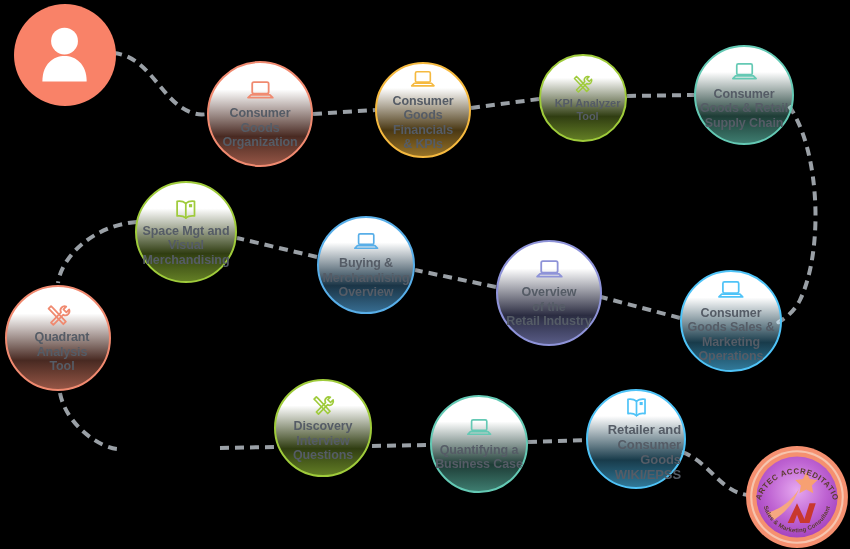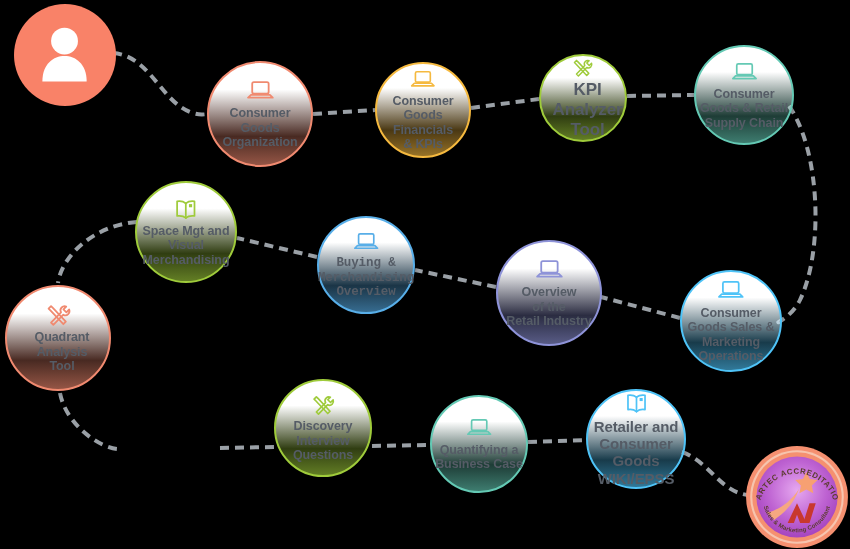--- a/index.html
+++ b/index.html
@@ -91,21 +91,21 @@
       <span class="lbl" style="font-size: 12.5px; color: rgb(85, 92, 102);">Consumer
 Goods
 Financials
 &amp; KPIs</span>
     </div>
     <div class="node" style="height: 88px; width: 88px; left: 583px; top: 98px; border: 2px solid rgb(159, 203, 59); background: linear-gradient(rgb(255, 255, 255) 0%, rgb(255, 255, 255) 26%, rgba(159, 203, 59, 0.3) 72%, rgba(159, 203, 59, 0.62) 100%); box-shadow: rgba(0, 0, 0, 0.35) 0px 2px 5px;">
       <span class="ico"><svg viewBox="0 0 40 32" width="27.28" height="21.824" fill="none" stroke="#9FCB3B" stroke-width="2.2" stroke-linecap="round" stroke-linejoin="round">
           <path d="M11 5 L13.5 7.5 L29 24 L26 27 L10.5 10.5 L8 8 Z"></path>
           <path d="M29.5 5.5 C27.6 4.8 25.3 5.3 23.9 6.7 C22.3 8.3 22.1 10.8 23.2 12.6 L11 25 L13.8 27.8 L26 15.4 C27.8 16.5 30.3 16.3 31.9 14.7 C33.3 13.3 33.8 11 33.1 9.1 L29.7 12.5 L26.1 8.9 Z"></path>
         </svg></span>
-      <span class="lbl" style="font-size: 17px; color: rgb(85, 92, 102); padding-left: 12px;">KPI Analyzer
+      <span class="lbl" style="font-size: 11px; color: rgb(85, 92, 102); padding-left: 12px;">KPI Analyzer
 Tool</span>
     </div>
     <div class="node" style="height: 100px; width: 100px; left: 744px; top: 95px; border: 2px solid rgb(100, 201, 180); background: linear-gradient(rgb(255, 255, 255) 0%, rgb(255, 255, 255) 26%, rgba(100, 201, 180, 0.3) 72%, rgba(100, 201, 180, 0.62) 100%); box-shadow: rgba(0, 0, 0, 0.35) 0px 2px 5px;">
       <span class="ico"><svg viewBox="0 0 40 32" width="31" height="24.8" fill="none" stroke="#64C9B4" stroke-width="2.2" stroke-linecap="round" stroke-linejoin="round">
           <rect x="10" y="5" width="20" height="14" rx="2"></rect>
           <path d="M5 24 L35 24 L31.5 20.5 L8.5 20.5 Z"></path>
         </svg></span>
       <span class="lbl" style="font-size: 12.5px; color: rgb(85, 92, 102);">Consumer
 Goods &amp; Retail
 Supply Chain</span>
@@ -114,21 +114,21 @@
       <span class="ico"><svg viewBox="0 0 40 32" width="31.62" height="25.296000000000003" fill="none" stroke="#9FCB3B" stroke-width="2.2" stroke-linecap="round" stroke-linejoin="round">
           <path d="M20 8 C17 5.5 12.5 5 9 5.5 L9 24 C12.5 23.5 17 24 20 26.5"></path>
           <path d="M20 8 C23 5.5 27.5 5 31 5.5 L31 24 C27.5 23.5 23 24 20 26.5"></path>
           <path d="M20 8 L20 26.5"></path>
           <rect x="24" y="9" width="4" height="4" fill="#9FCB3B" stroke="none"></rect>
         </svg></span>
       <span class="lbl" style="font-size: 12.5px; color: rgb(85, 92, 102);">Space Mgt and
 Visual
 Merchandising</span>
     </div>
-    <div class="node" style="height: 98px; width: 98px; left: 366px; top: 265px; border: 2px solid rgb(88, 174, 232); background: linear-gradient(rgb(255, 255, 255) 0%, rgb(255, 255, 255) 26%, rgba(88, 174, 232, 0.3) 72%, rgba(88, 174, 232, 0.62) 100%); box-shadow: rgba(0, 0, 0, 0.35) 0px 2px 5px; font-family: Liberation Mono, monospace;">
+    <div class="node" style="height: 98px; width: 98px; left: 366px; top: 265px; border: 2px solid rgb(88, 174, 232); background: linear-gradient(rgb(255, 255, 255) 0%, rgb(255, 255, 255) 26%, rgba(88, 174, 232, 0.3) 72%, rgba(88, 174, 232, 0.62) 100%); box-shadow: rgba(0, 0, 0, 0.35) 0px 2px 5px;">
       <span class="ico"><svg viewBox="0 0 40 32" width="30.38" height="24.304000000000002" fill="none" stroke="#58AEE8" stroke-width="2.2" stroke-linecap="round" stroke-linejoin="round">
           <rect x="10" y="5" width="20" height="14" rx="2"></rect>
           <path d="M5 24 L35 24 L31.5 20.5 L8.5 20.5 Z"></path>
         </svg></span>
       <span class="lbl" style="font-size: 12.5px; color: rgb(85, 92, 102);">Buying &amp;
 Merchandising
 Overview</span>
     </div>
     <div class="node" style="height: 106px; width: 106px; left: 549px; top: 293px; border: 2px solid rgb(142, 147, 216); background: linear-gradient(rgb(255, 255, 255) 0%, rgb(255, 255, 255) 26%, rgba(142, 147, 216, 0.3) 72%, rgba(142, 147, 216, 0.62) 100%); box-shadow: rgba(0, 0, 0, 0.35) 0px 2px 5px;">
       <span class="ico"><svg viewBox="0 0 40 32" width="32.86" height="26.288" fill="none" stroke="#8E93D8" stroke-width="2.2" stroke-linecap="round" stroke-linejoin="round">
@@ -166,21 +166,21 @@
       <span class="lbl" style="font-size: 12.5px; color: rgb(85, 92, 102); text-align: center;">Quantifying a
 Business Case</span>
     </div>
     <div class="node" style="height: 100px; width: 100px; left: 636px; top: 439px; border: 2px solid rgb(79, 195, 247); background: linear-gradient(rgb(255, 255, 255) 0%, rgb(255, 255, 255) 26%, rgba(79, 195, 247, 0.3) 72%, rgba(79, 195, 247, 0.62) 100%); box-shadow: rgba(0, 0, 0, 0.35) 0px 2px 5px;">
       <span class="ico"><svg viewBox="0 0 40 32" width="31" height="24.8" fill="none" stroke="#4FC3F7" stroke-width="2.2" stroke-linecap="round" stroke-linejoin="round">
           <path d="M20 8 C17 5.5 12.5 5 9 5.5 L9 24 C12.5 23.5 17 24 20 26.5"></path>
           <path d="M20 8 C23 5.5 27.5 5 31 5.5 L31 24 C27.5 23.5 23 24 20 26.5"></path>
           <path d="M20 8 L20 26.5"></path>
           <rect x="24" y="9" width="4" height="4" fill="#4FC3F7" stroke="none"></rect>
         </svg></span>
-      <span class="lbl" style="font-size: 15px; color: rgb(85, 92, 102);">Retailer and
+      <span class="lbl" style="font-size: 13px; color: rgb(85, 92, 102); text-align: right;">Retailer and
 Consumer Goods
 WIKI/EPSS</span>
     </div>
     <div class="node" style="height: 106px; width: 106px; left: 58px; top: 338px; border: 2px solid rgb(240, 138, 112); background: linear-gradient(rgb(255, 255, 255) 0%, rgb(255, 255, 255) 26%, rgba(240, 138, 112, 0.3) 72%, rgba(240, 138, 112, 0.62) 100%); box-shadow: rgba(0, 0, 0, 0.35) 0px 2px 5px;">
       <span class="ico"><svg viewBox="0 0 40 32" width="32.86" height="26.288" fill="none" stroke="#F08A70" stroke-width="2.2" stroke-linecap="round" stroke-linejoin="round">
           <path d="M11 5 L13.5 7.5 L29 24 L26 27 L10.5 10.5 L8 8 Z"></path>
           <path d="M29.5 5.5 C27.6 4.8 25.3 5.3 23.9 6.7 C22.3 8.3 22.1 10.8 23.2 12.6 L11 25 L13.8 27.8 L26 15.4 C27.8 16.5 30.3 16.3 31.9 14.7 C33.3 13.3 33.8 11 33.1 9.1 L29.7 12.5 L26.1 8.9 Z"></path>
         </svg></span>
       <span class="lbl" style="font-size: 12.5px; color: rgb(85, 92, 102); margin-left: 8px;">Quadrant
 Analysis

